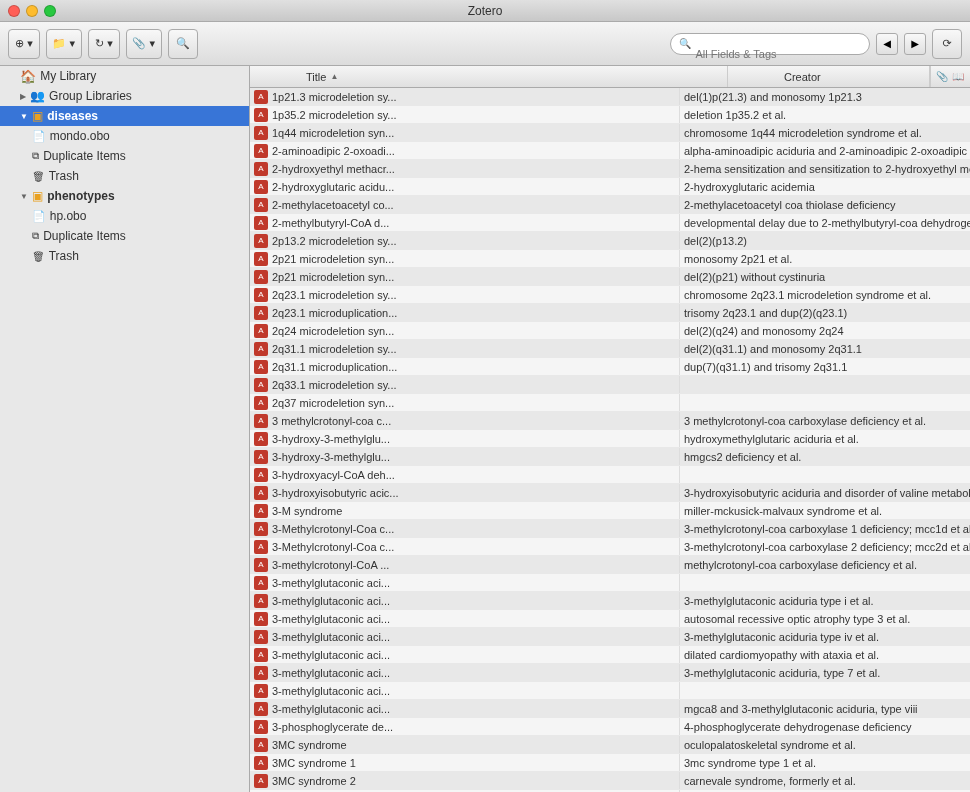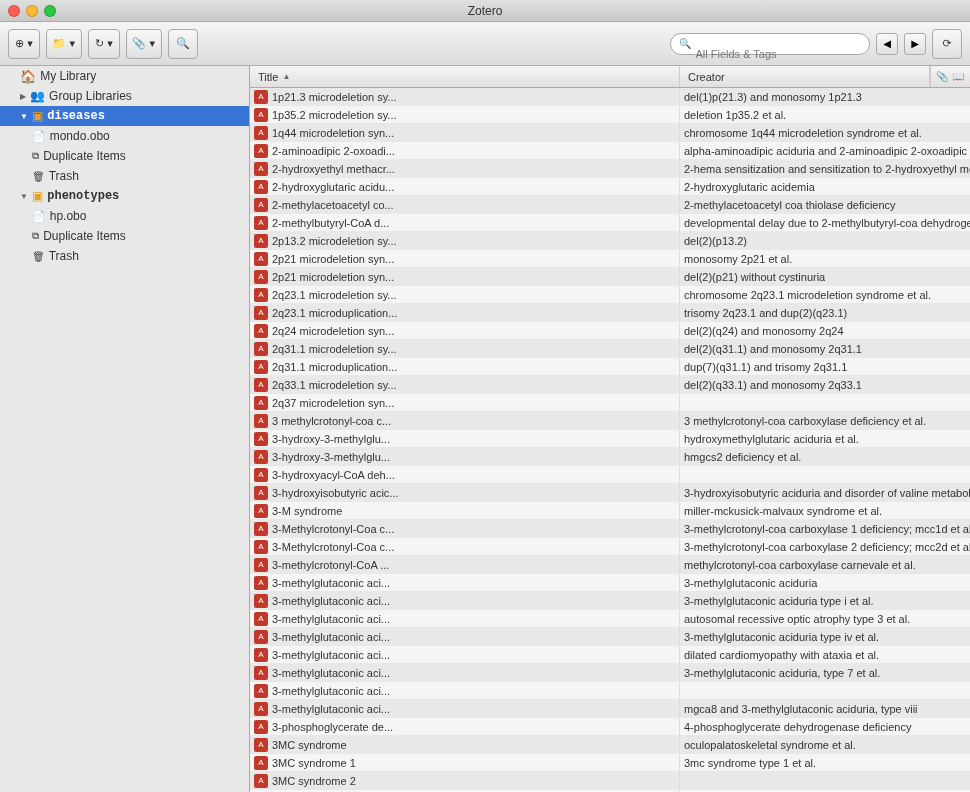--- a/index.html
+++ b/index.html
@@ -122,21 +122,20 @@
       height: 20px;
       padding: 0 6px;
       cursor: pointer;
       gap: 4px;
       font-size: 12px;
       color: #333;
     }
     .sidebar-item.selected { background: #3875d7; color: white; }
     .sidebar-group-label {
       font-weight: bold;
-      font-family: Liberation Mono, monospace;
     }
     .sidebar-indent-1 { padding-left: 20px; }
     .sidebar-indent-2 { padding-left: 32px; }
     .folder-icon { color: #e8a020; font-size: 13px; }
     .sub-folder-icon { color: #7ab0d8; font-size: 11px; }
     .triangle { font-size: 8px; color: #666; }
     
     .content {
       flex: 1;
       display: flex;
@@ -154,20 +153,21 @@
     .col-title {
       display: flex;
       align-items: center;
       padding: 0 8px;
       border-right: 1px solid #ccc;
       font-size: 11px;
       font-weight: 500;
       color: #333;
       cursor: pointer;
       gap: 4px;
+      margin-left: 48px;
     }
     .col-title.title-col { width: 430px; }
     .col-title.creator-col { flex: 1; }
     .col-actions {
       width: 40px;
       display: flex;
       align-items: center;
       justify-content: center;
       gap: 4px;
       border-left: 1px solid #ccc;
@@ -517,23 +517,20 @@
       <span>dup(7)(q31.1) and trisomy 2q31.1</span>
     </div>
   </div>
           <div class="table-row">
     <div class="cell title-cell">
       <div class="row-icon">
         <span style="font-size:8px;color:white;">A</span>
       </div>
       <span class="title-text">2q33.1 microdeletion sy...</span>
     </div>
-    <div class="cell creator-cell">
-      <span>del(2)(q33.1) and monosomy 2q33.1</span>
-    </div>
   </div>
           <div class="table-row even">
     <div class="cell title-cell">
       <div class="row-icon">
         <span style="font-size:8px;color:white;">A</span>
       </div>
       <span class="title-text">2q37 microdeletion syn...</span>
     </div>
   </div>
           <div class="table-row">
@@ -622,33 +619,30 @@
     </div>
   </div>
           <div class="table-row">
     <div class="cell title-cell">
       <div class="row-icon">
         <span style="font-size:8px;color:white;">A</span>
       </div>
       <span class="title-text">3-methylcrotonyl-CoA ...</span>
     </div>
     <div class="cell creator-cell">
-      <span>methylcrotonyl-coa carboxylase carnevale et al.</span>
+      <span>methylcrotonyl-coa carboxylase deficiency et al.</span>
     </div>
   </div>
           <div class="table-row even">
     <div class="cell title-cell">
       <div class="row-icon">
         <span style="font-size:8px;color:white;">A</span>
       </div>
       <span class="title-text">3-methylglutaconic aci...</span>
     </div>
-    <div class="cell creator-cell">
-      <span>3-methylglutaconic aciduria</span>
-    </div>
   </div>
           <div class="table-row">
     <div class="cell title-cell">
       <div class="row-icon">
         <span style="font-size:8px;color:white;">A</span>
       </div>
       <span class="title-text">3-methylglutaconic aci...</span>
     </div>
     <div class="cell creator-cell">
       <span>3-methylglutaconic aciduria type i et al.</span>
@@ -750,20 +744,23 @@
       <span>3mc syndrome type 1 et al.</span>
     </div>
   </div>
           <div class="table-row">
     <div class="cell title-cell">
       <div class="row-icon">
         <span style="font-size:8px;color:white;">A</span>
       </div>
       <span class="title-text">3MC syndrome 2</span>
     </div>
+    <div class="cell creator-cell">
+      <span>carnevale syndrome, formerly et al.</span>
+    </div>
   </div>
           <div class="table-row even">
     <div class="cell title-cell">
       <div class="row-icon">
         
       </div>
 
     </div>
     <div class="cell creator-cell">
       

